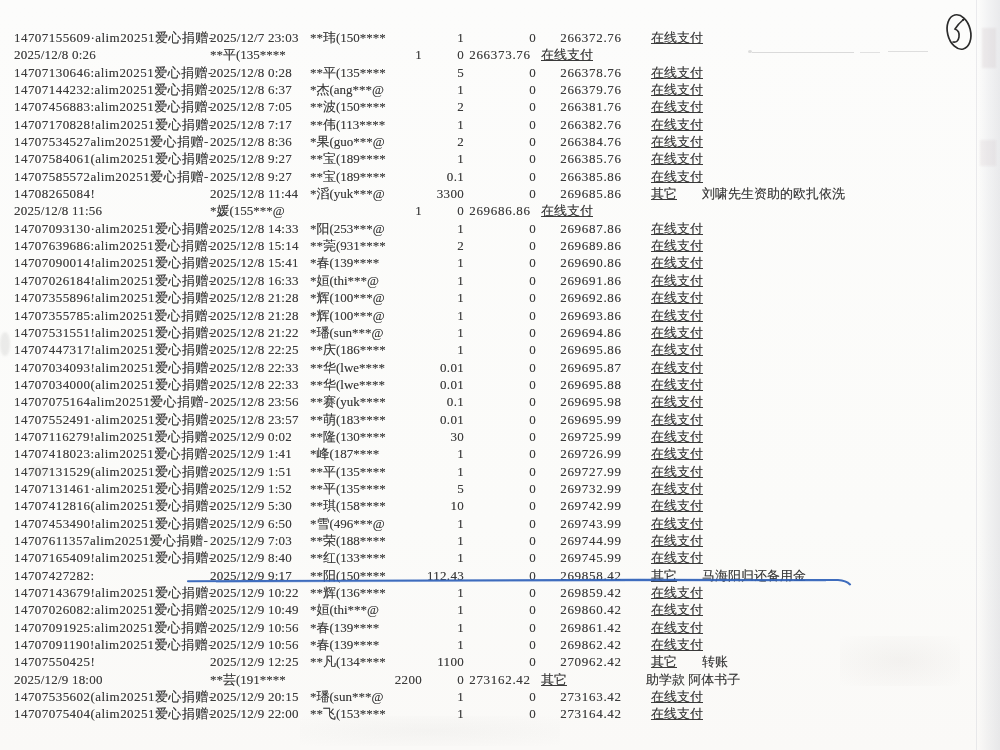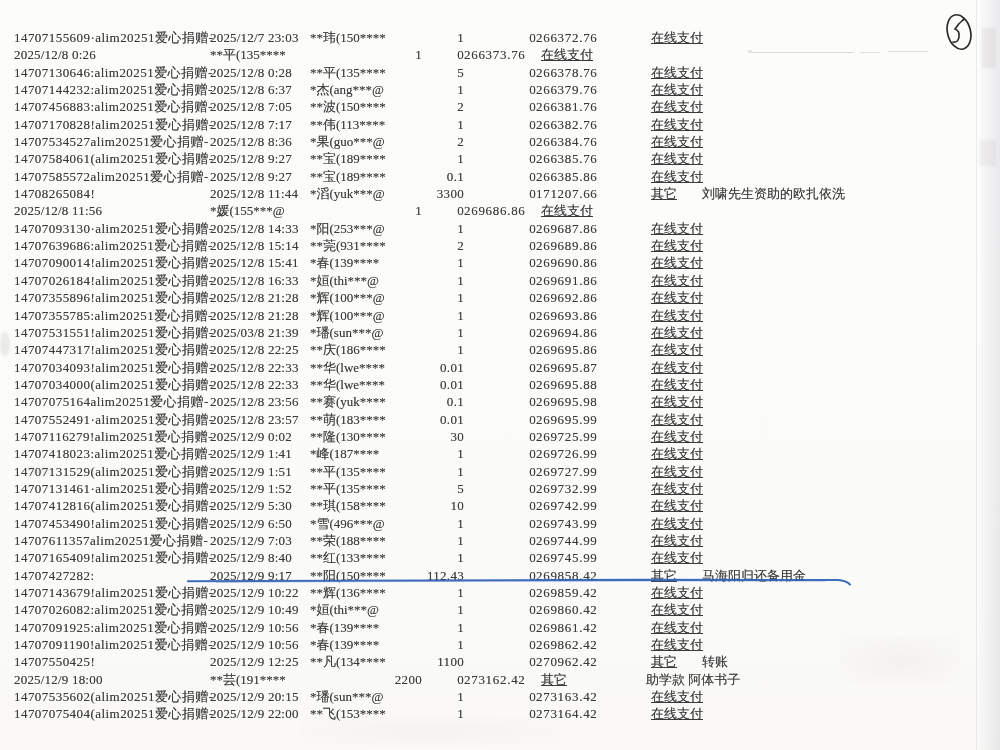--- a/index.html
+++ b/index.html
@@ -22,21 +22,21 @@
     grid-template-columns:196px 100px 112px 42px 72px 110px 56px 1fr;
     box-sizing:border-box;width:1000px;height:17.35px;line-height:17.35px;
     padding-left:14px;font-size:13px;white-space:nowrap;
   }
   .cell{overflow:visible;text-shadow:0 0 0.5px rgba(45,45,45,0.45);}
   .c-id   {letter-spacing:0.45px;}
   .c-date {text-align:left;letter-spacing:0.2px;}
   .c-name {}
   .c-amt  {text-align:right;letter-spacing:0.3px;}
   .c-zero {text-align:right;letter-spacing:0.3px;}
-  .c-bal  {text-align:left;letter-spacing:0.7px;}
+  .c-bal  {text-align:center;letter-spacing:0.7px;}
   .c-meth {padding-left:5px;text-decoration:underline;}
   .c-note {padding-left:0;}
   
   .pen-underline{
     position:absolute;left:186px;top:573px;width:672px;height:14px;pointer-events:none;
   }
   .page-mark{
     position:absolute;left:936px;top:4px;width:46px;height:56px;pointer-events:none;
   }
   
@@ -151,21 +151,21 @@
       <span class="cell c-bal">266385.86</span>
       <span class="cell c-meth">在线支付</span>
       <span class="cell c-note"></span>
     </div>
       <div class="row">
       <span class="cell c-id">14708265084!</span>
       <span class="cell c-date">2025/12/8 11:44</span>
       <span class="cell c-name">*滔(yuk***@</span>
       <span class="cell c-amt">3300</span>
       <span class="cell c-zero">0</span>
-      <span class="cell c-bal">171207.66</span>
+      <span class="cell c-bal">269685.86</span>
       <span class="cell c-meth">其它</span>
       <span class="cell c-note">刘啸先生资助的欧扎依洗</span>
     </div>
       <div class="row">
       <span class="cell c-date">2025/12/8 11:56</span>
       <span class="cell c-name">*媛(155***@</span>
       <span class="cell c-amt">1</span>
       <span class="cell c-zero">0</span>
       <span class="cell c-bal">269686.86</span>
       <span class="cell c-meth">在线支付</span>
@@ -226,21 +226,21 @@
       <span class="cell c-date">2025/12/8 21:28</span>
       <span class="cell c-name">*辉(100***@</span>
       <span class="cell c-amt">1</span>
       <span class="cell c-zero">0</span>
       <span class="cell c-bal">269693.86</span>
       <span class="cell c-meth">在线支付</span>
       <span class="cell c-note"></span>
     </div>
       <div class="row">
       <span class="cell c-id">14707531551!alim20251爱心捐赠-</span>
-      <span class="cell c-date">2025/03/8 21:39</span>
+      <span class="cell c-date">2025/12/8 21:22</span>
       <span class="cell c-name">*璠(sun***@</span>
       <span class="cell c-amt">1</span>
       <span class="cell c-zero">0</span>
       <span class="cell c-bal">269694.86</span>
       <span class="cell c-meth">在线支付</span>
       <span class="cell c-note"></span>
     </div>
       <div class="row">
       <span class="cell c-id">14707447317!alim20251爱心捐赠-</span>
       <span class="cell c-date">2025/12/8 22:25</span>

